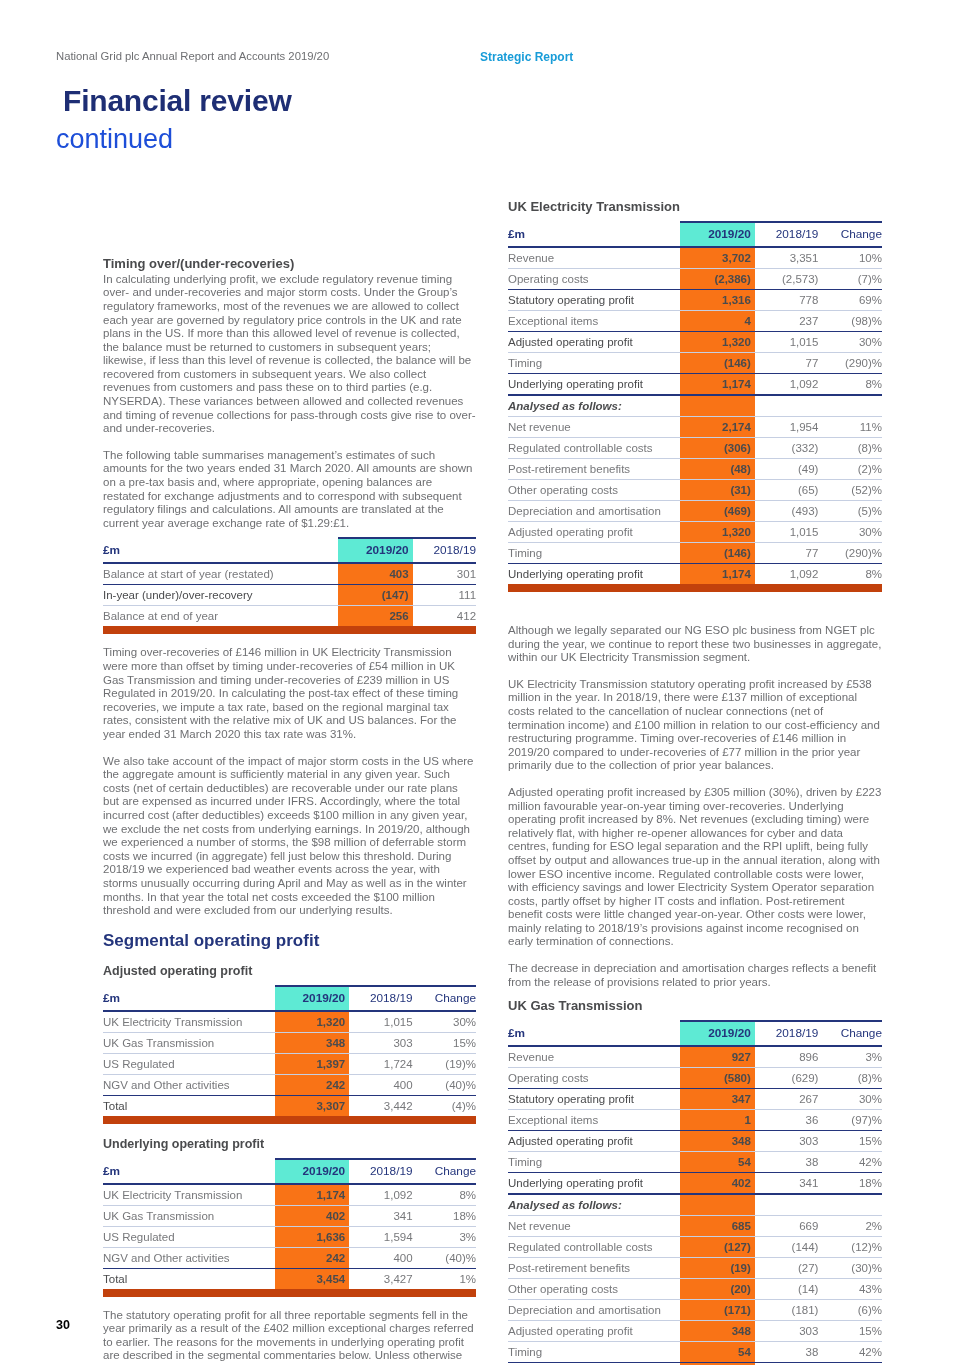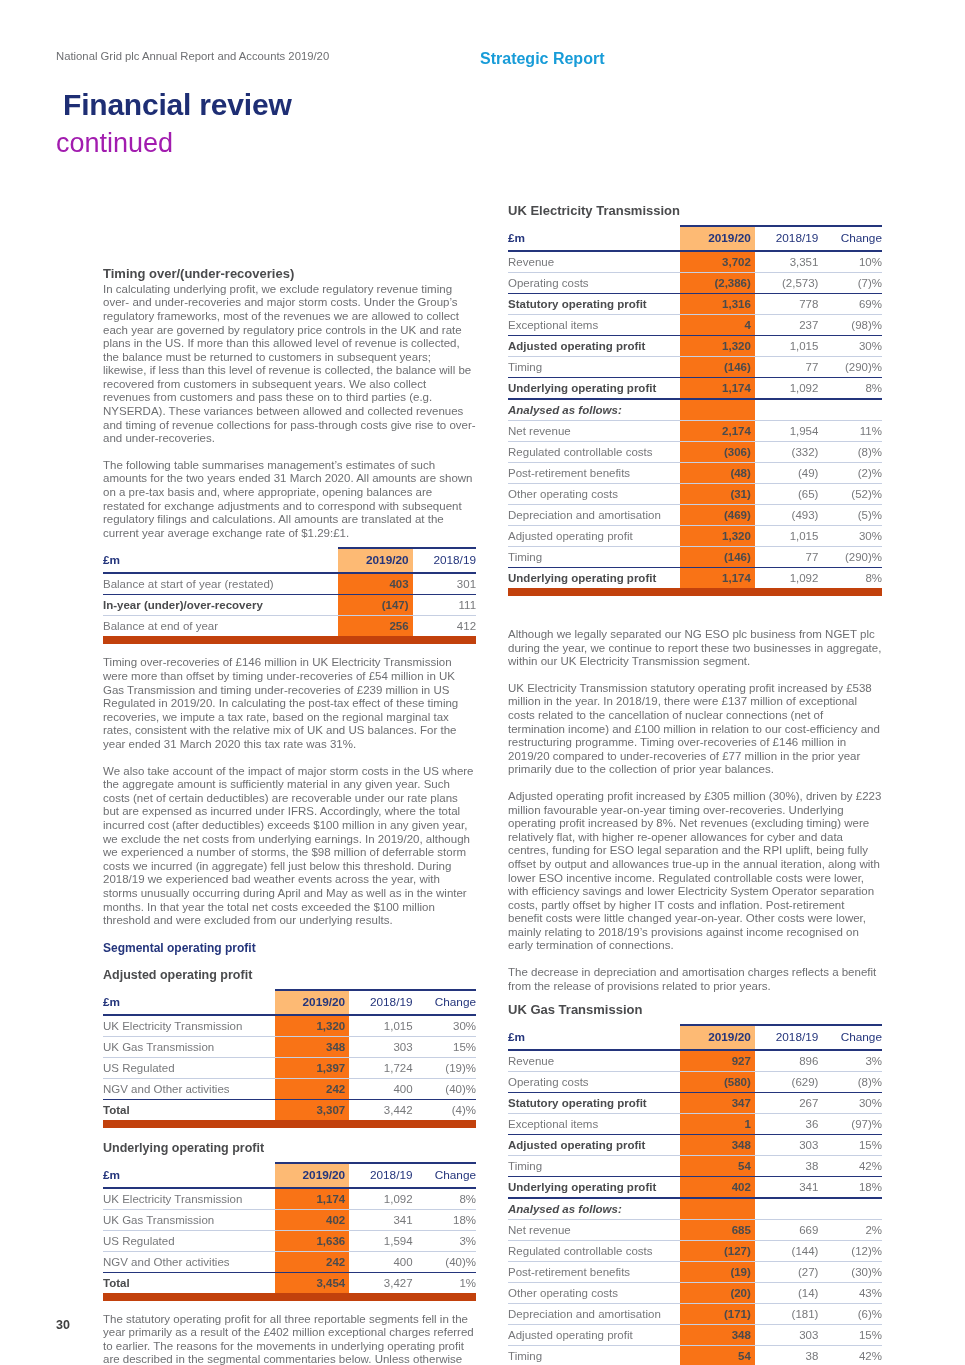--- a/index.html
+++ b/index.html
@@ -7,59 +7,59 @@
   body {
     width:965px; height:1365px; position:relative; overflow:hidden;
     font-family:"Liberation Sans", sans-serif;
     -webkit-font-smoothing:antialiased;
   }
   .page { width:965px; height:1365px; padding:36px 83px 0 56px; position:relative; }
 
   
   .doc-header { display:flex; margin-bottom:20px;margin-top:14px; }
   .hdr-left { width:424px; font-size:11.3px; color:#6e6f72; }
-  .hdr-right { font-size:16px; font-weight:700; color:#189cd8; }
+  .hdr-right { font-size:12px; font-weight:700; color:#189cd8; }
 
   
   .title-block { margin-bottom:44px; }
   .main-title { margin:7px; font-size:30px; line-height:33px; font-weight:700; color:#1e2e74; letter-spacing:-0.2px; }
-  .subtitle { margin:0; font-size:27px; line-height:31px; font-weight:400; color:#a21caf; }
+  .subtitle { margin:0; font-size:27px; line-height:31px; font-weight:400; color:#1d4ed8; }
 
   
   .columns { display:flex; gap:32px; align-items:flex-end;margin-left:47px; }
   .col { width:401px; }
   .col-right { width:402px; }
 
   .h-section { font-size:13px; font-weight:700; color:#4a4b4d; margin:0 0 2px 0; }
   .h-table { font-size:12.5px; font-weight:700; color:#4a4b4d; margin:13px 0 0 0; }
-  .h-navy { font-size:12px; font-weight:700; color:#24357c; margin:13px 0 3px 0; }
+  .h-navy { font-size:17px; font-weight:700; color:#24357c; margin:13px 0 3px 0; }
   p.body { font-size:11.5px; line-height:13.6px; color:#6e6f72; margin:0 0 13px 0; }
 
   
   table { width:100%; border-collapse:collapse; margin:7px 0 12px 0; }
   table.mb-lg { margin-bottom:32px; }
   table.cols4 col:nth-child(1){width:46%} table.cols4 col:nth-child(2){width:20%}
   table.cols4 col:nth-child(3){width:17%} table.cols4 col:nth-child(4){width:17%}
   table.cols3 col:nth-child(1){width:63%} table.cols3 col:nth-child(2){width:20%}
   table.cols3 col:nth-child(3){width:17%}
   th { border-bottom:2px solid #24357c; padding:4px 0 5px 0; font-size:11.8px; color:#24357c; vertical-align:bottom; }
   th.label { text-align:left; font-weight:700; }
   th.num { text-align:right; font-weight:400; border-top:2px solid #24357c; }
-  th.v1 { font-weight:700; background:#fdba74; padding-right:4px; }
+  th.v1 { font-weight:700; background:#5eead4; padding-right:4px; }
   td { padding:4px 0; font-size:11.5px; color:#77787b; border-top:1px solid #c6cfe2; }
   tbody tr:first-child td { border-top:0; }
   td.num { text-align:right; }
   td.v1 { background:#f97316; font-weight:700; color:#4a4b4d; padding-right:4px; }
   tr.bold td { border-top-color:#24357c; }
-  tr.bold td.label { font-weight:700; color:#4a4b4d; }
+  tr.bold td.label { font-weight:400; color:#4a4b4d; }
   tr.section td { border-top:2px solid #24357c; }
   tr.section td.label { font-weight:700; font-style:italic; color:#4a4b4d; }
   tbody tr:last-child td { border-bottom:8px solid #c2410c; }
 
-  .page-num { position:absolute; left:56px; top:1318px; font-size:12.5px; font-weight:700; color:#404040; }
+  .page-num { position:absolute; left:56px; top:1318px; font-size:12.5px; font-weight:700; color:#000000; }
 </style>
 </head>
 <body>
 
 <div class="page">
 
   <div class="doc-header">
     <div class="hdr-left">National Grid plc Annual Report and Accounts 2019/20</div>
     <div class="hdr-right">Strategic Report</div>
   </div>

